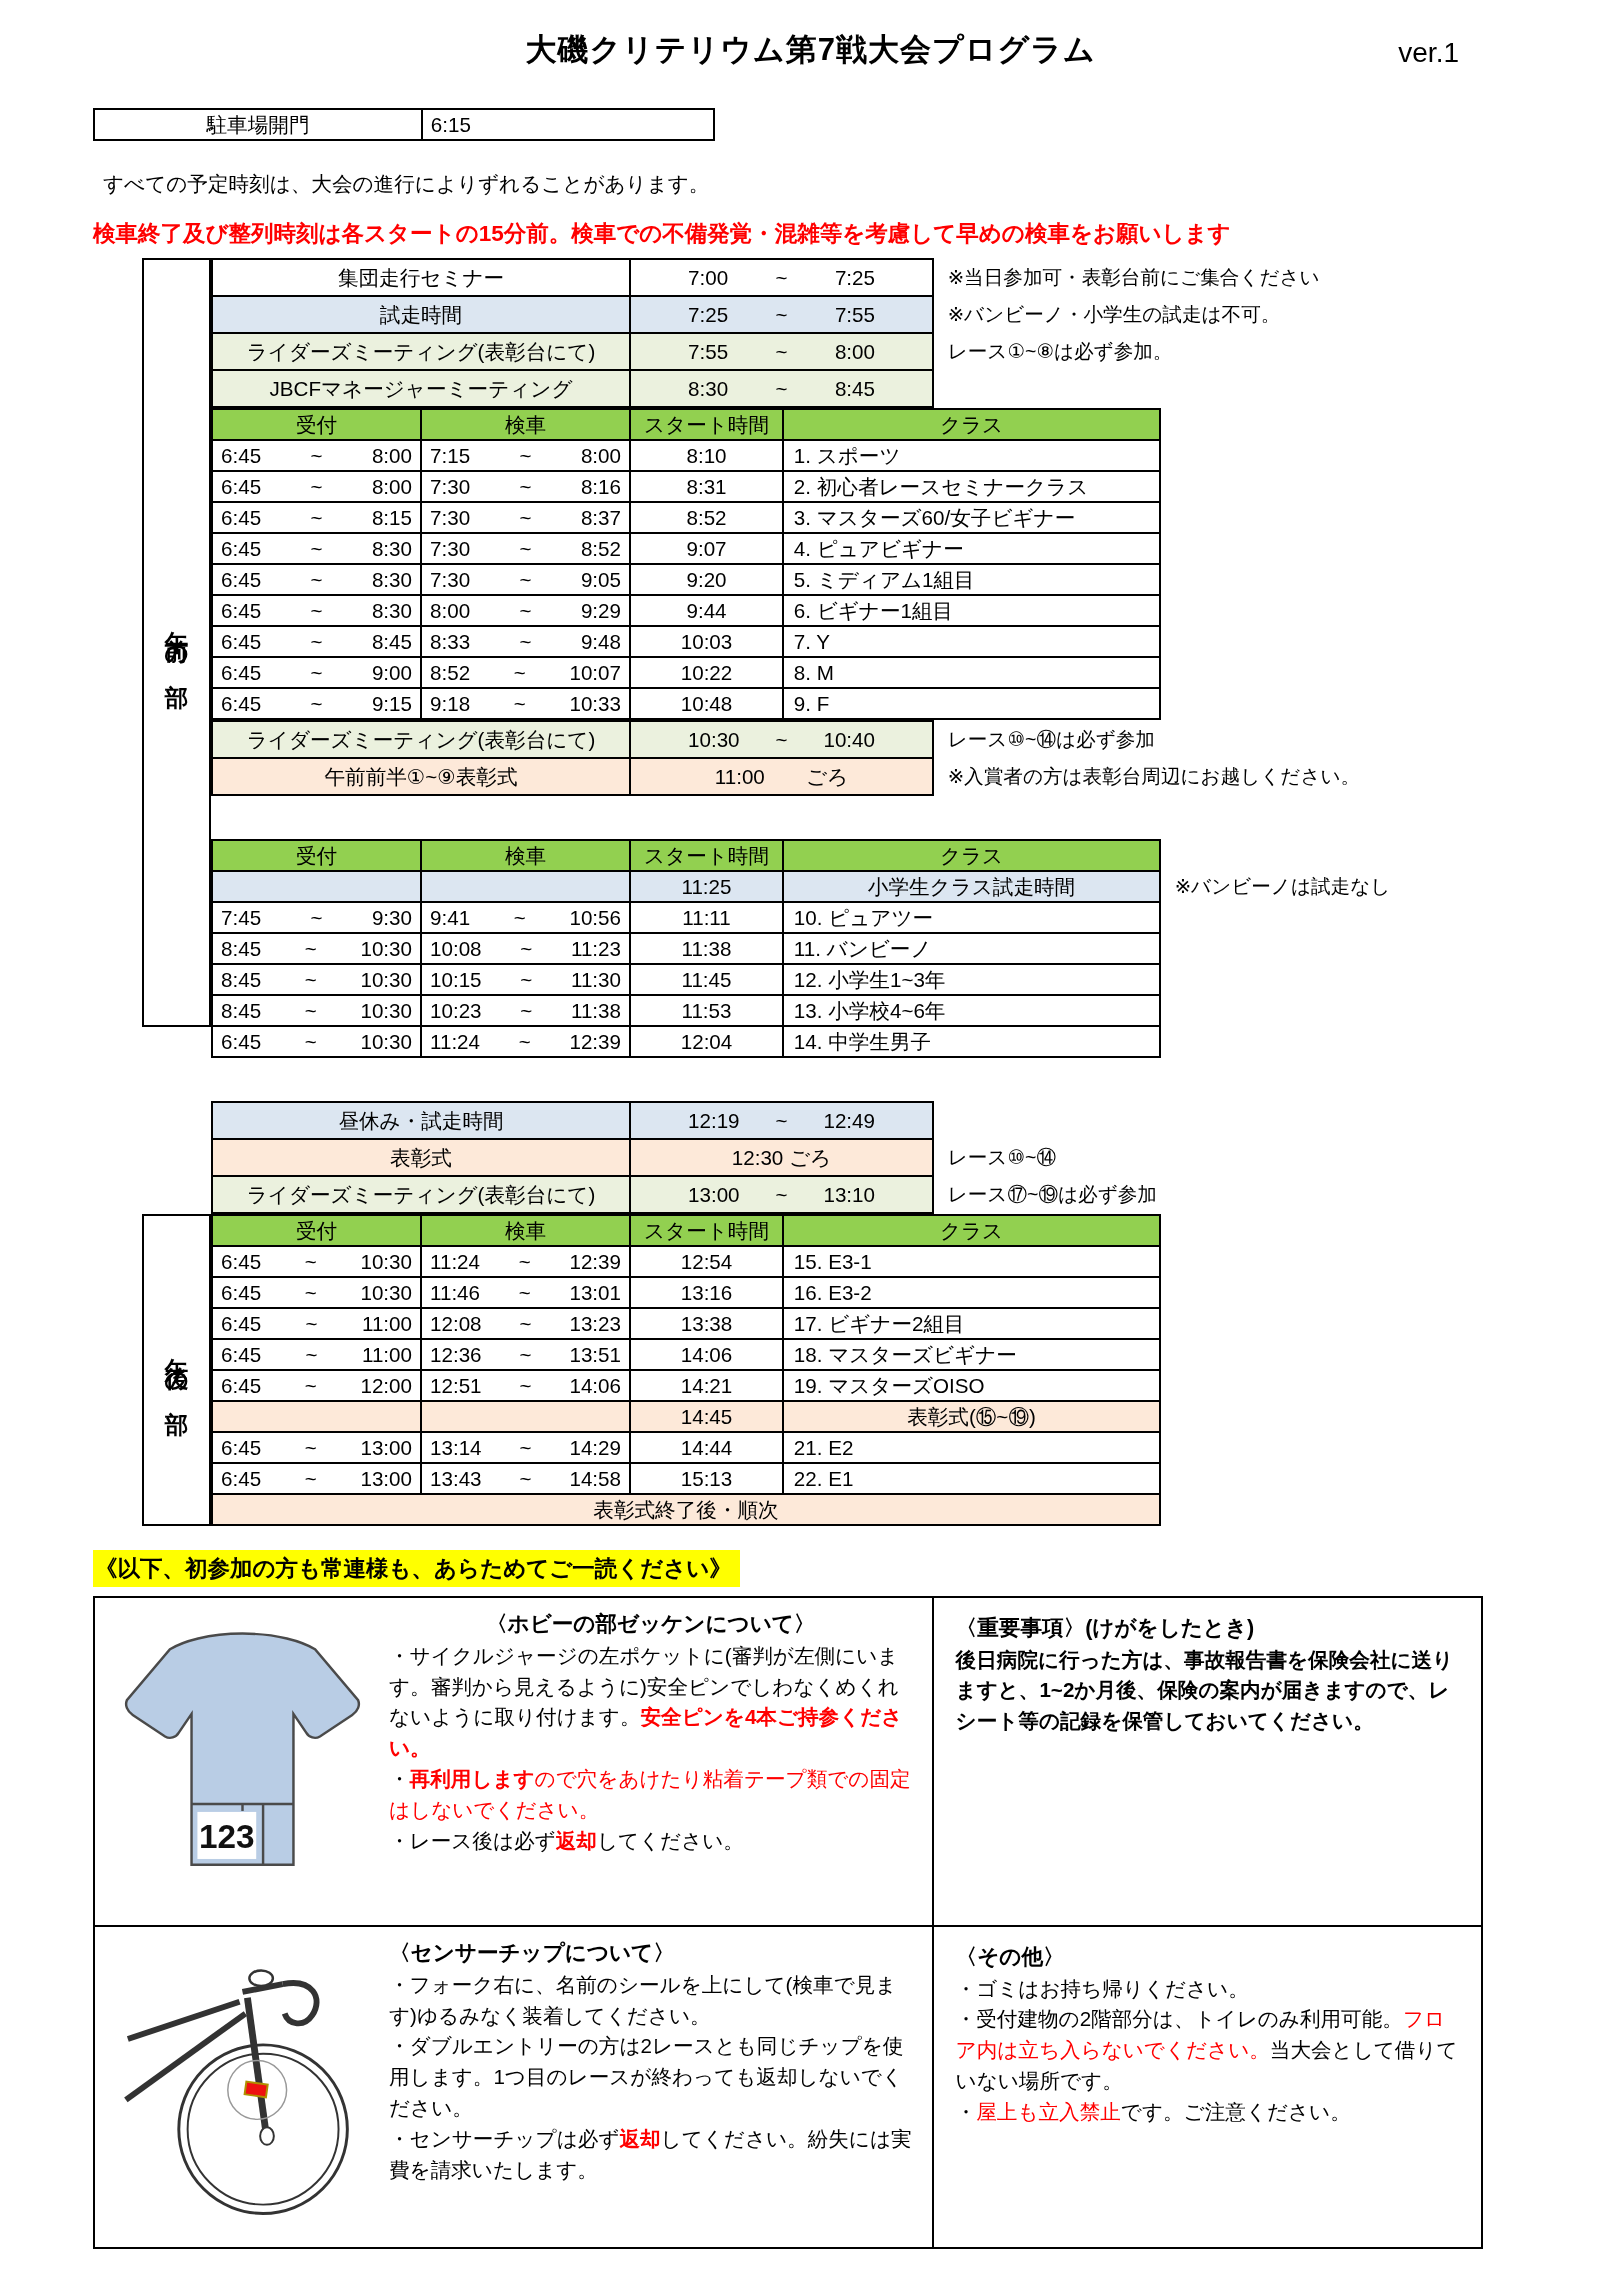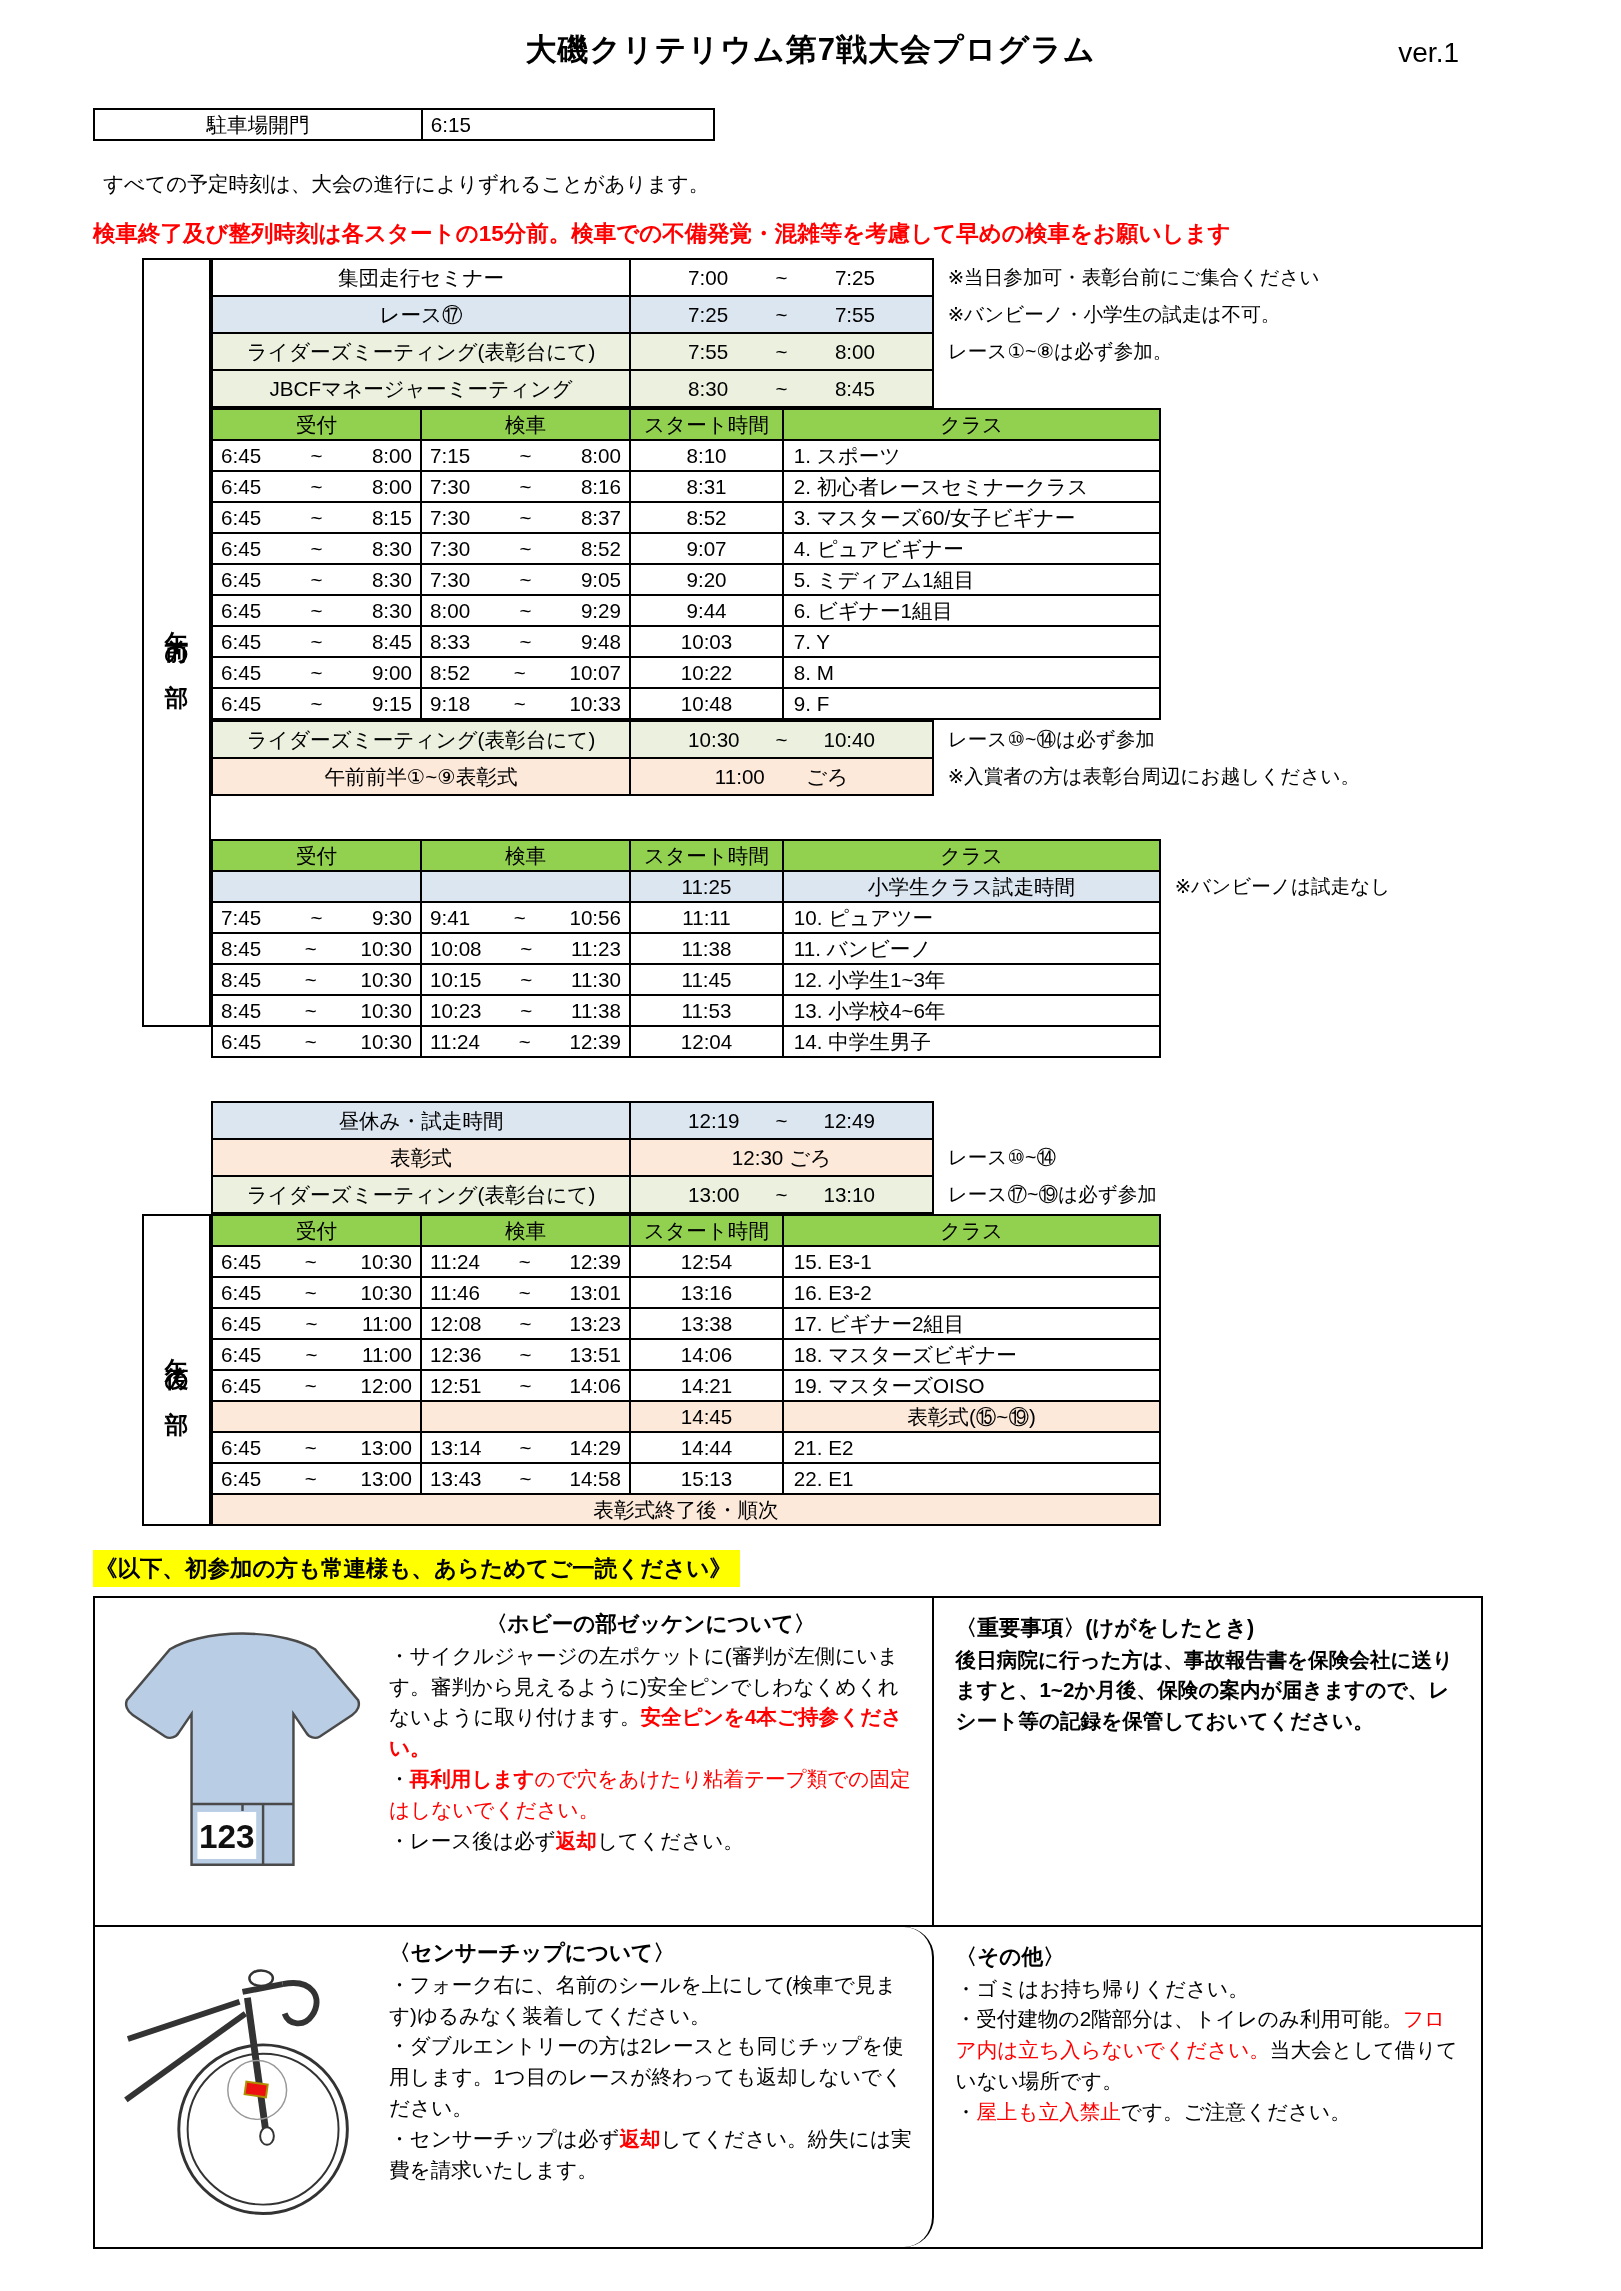--- a/index.html
+++ b/index.html
@@ -41,21 +41,21 @@
   .split.wide{padding:0 57px;}
   .gap44{height:43px;}
   
   .read-wrap{margin:23.5px 0 0 93px;}
   .read-notice{display:inline-block;background:#ffff00;font-weight:bold;font-size:22.5px;padding:2.9px 7.8px 2.9px 2px;}
   .info-grid{margin:9.8px 0 0 93px;width:1390px;border:2px solid #000;display:grid;
              grid-template-columns:839px 547px;box-sizing:border-box;}
   .icell{box-sizing:border-box;font-size:20.6px;line-height:1.5;}
   .icell.a{border-right:2px solid #000;border-bottom:2px solid #000;min-height:329px;display:flex;}
   .icell.b{border-bottom:2px solid #000;padding:13.7px 21.6px;}
-  .icell.c{border-right:2px solid #000;min-height:320px;display:flex;border-radius:30px;}
+  .icell.c{border-right:2px solid #000;min-height:320px;display:flex;}
   .icell.d{padding:13.7px 21.6px;}
   .imgcol{width:294px;flex:none;display:flex;align-items:flex-start;justify-content:center;padding-top:13.7px;}
   .txtcol{flex:1;padding:9.8px 19.6px 9.8px 0;}
   .bxhead{font-weight:bold;font-size:21.6px;margin:0 0 2px 0;}
   .bxhead.ctrh{text-align:center;}
   .icell p{margin:0;}
   .red{color:#ff0000;}
   .b{font-weight:bold;}
 </style>
 </head>
@@ -90,21 +90,21 @@
           <col style="width:303px">
           <col>
         </colgroup>
       <tbody>
           <tr>
             <td class="lbl bg-white">集団走行セミナー</td>
             <td class="tme bg-white" style="white-space: pre;"><div class="split wide"><span>7:00</span><span>~</span><span>7:25</span></div></td>
             <td class="note">※当日参加可・表彰台前にご集合ください</td>
           </tr>
           <tr>
-            <td class="lbl bg-blue">レース⑰</td>
+            <td class="lbl bg-blue">試走時間</td>
             <td class="tme bg-blue" style="white-space: pre;"><div class="split wide"><span>7:25</span><span>~</span><span>7:55</span></div></td>
             <td class="note">※バンビーノ・小学生の試走は不可。</td>
           </tr>
           <tr>
             <td class="lbl bg-green">ライダーズミーティング(表彰台にて)</td>
             <td class="tme bg-green" style="white-space: pre;"><div class="split wide"><span>7:55</span><span>~</span><span>8:00</span></div></td>
             <td class="note">レース①~⑧は必ず参加。</td>
           </tr>
           <tr>
             <td class="lbl bg-green">JBCFマネージャーミーティング</td>

